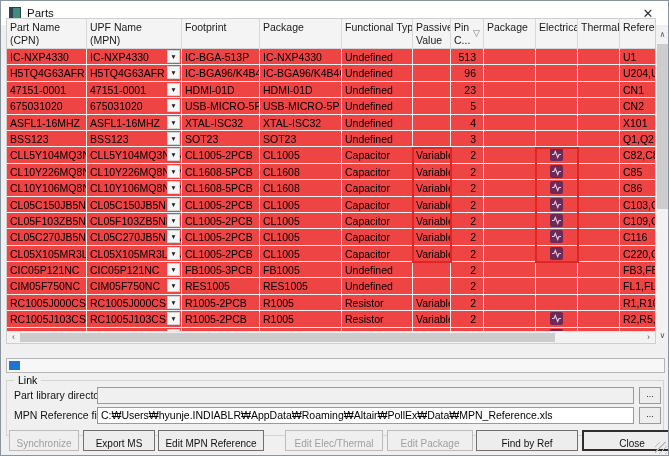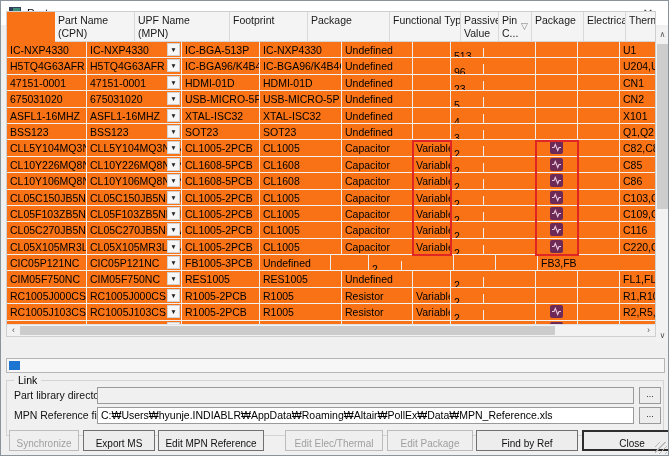--- a/index.html
+++ b/index.html
@@ -7,31 +7,31 @@
           box-sizing:border-box;overflow:hidden;font-size:11px;color:#000;text-decoration:underline;}
   
   .titlebar{position:absolute;left:0;top:0;width:100%;height:24px;background:#ffffff;
             display:flex;align-items:center;}
   .app-icon{width:12px;height:12px;margin:0 6px 0 8px;background:#31405a;position:relative;flex:0 0 auto;}
   .app-icon::after{content:"";position:absolute;right:1px;top:1px;width:7px;height:10px;background:#3e8d78;}
   .title-text{font-size:11.5px;color:#111;}
   .close-x{position:absolute;right:0;top:0;width:40px;height:24px;display:flex;align-items:center;
            justify-content:center;font-size:13px;color:#333;cursor:default;}
   
-  .table{position:absolute;left:5px;top:10px;width:650px;height:326px;background:#f97316;
-         border:1px solid #cfcfcf;box-sizing:border-box;overflow:hidden;padding-left:48px;}
+  .table{position:absolute;left:5px;top:17px;width:650px;height:326px;background:#ef4444;
+         border:1px solid #cfcfcf;box-sizing:border-box;overflow:hidden;}
   .thead{display:flex;height:30px;background:#f4f4f4;border-bottom:1px solid #d6d6d6;box-sizing:border-box;}
   .th{box-sizing:border-box;border-right:1px solid #d9d9d9;padding:2px 3px 0 3px;font-size:10.5px;
       line-height:12.5px;color:#1a1a1a;overflow:hidden;white-space:nowrap;position:relative;}
   .sort-glyph{position:absolute;right:3px;top:8px;font-size:9px;color:#777;}
   .rows{position:absolute;left:0;top:30px;right:0;bottom:12px;overflow:hidden;}
   .row{display:flex;height:16.4px;box-sizing:border-box;border-bottom:1px solid #f1f1f1;}
   .cell{box-sizing:border-box;border-right:1px solid #ededed;padding:1px 3px 0 3px;font-size:10.5px;
         line-height:14px;overflow:hidden;white-space:nowrap;position:relative;}
-  .cell.right{padding-right:7px;margin-top:6px;}
+  .cell.right{text-align:right;padding-right:7px;}
   .cell.center{text-align:center;padding:0;}
   .col-cpn{width:80px;flex:0 0 auto;}
   .col-mpn{width:95px;flex:0 0 auto;padding-right:16px;}
   .col-footprint{width:78px;flex:0 0 auto;}
   .col-package{width:82px;flex:0 0 auto;}
   .col-functional{width:71px;flex:0 0 auto;}
   .col-passive{width:38px;flex:0 0 auto;}
   .col-pin{width:33px;flex:0 0 auto;}
   .col-package2{width:52px;flex:0 0 auto;}
   .col-electrical{width:42px;flex:0 0 auto;}
@@ -298,20 +298,21 @@
                 <rect x="0" y="0" width="13" height="13" rx="2" fill="#6d2a56"></rect>
                 <path d="M2 6.5 h2 l1.3-3 2.4 6 1.3-3 h2" stroke="#e9c9de" stroke-width="1.1" fill="none"></path>
               </svg></span></div>
           <div class="cell col-thermal"></div>
           <div class="cell col-reference">C220,C</div>
         </div>
         <div class="row">
           <div class="cell col-cpn">CIC05P121NC</div>
           <div class="cell col-mpn">CIC05P121NC<span class="dd-btn">▼</span></div>
           <div class="cell col-footprint">FB1005-3PCB</div>
+          <div class="cell col-package">FB1005</div>
           <div class="cell col-functional">Undefined</div>
           <div class="cell col-passive"></div>
           <div class="cell col-pin right">2</div>
           <div class="cell col-package2"></div>
           <div class="cell col-electrical center"></div>
           <div class="cell col-thermal"></div>
           <div class="cell col-reference">FB3,FB</div>
         </div>
         <div class="row">
           <div class="cell col-cpn">CIM05F750NC</div>

